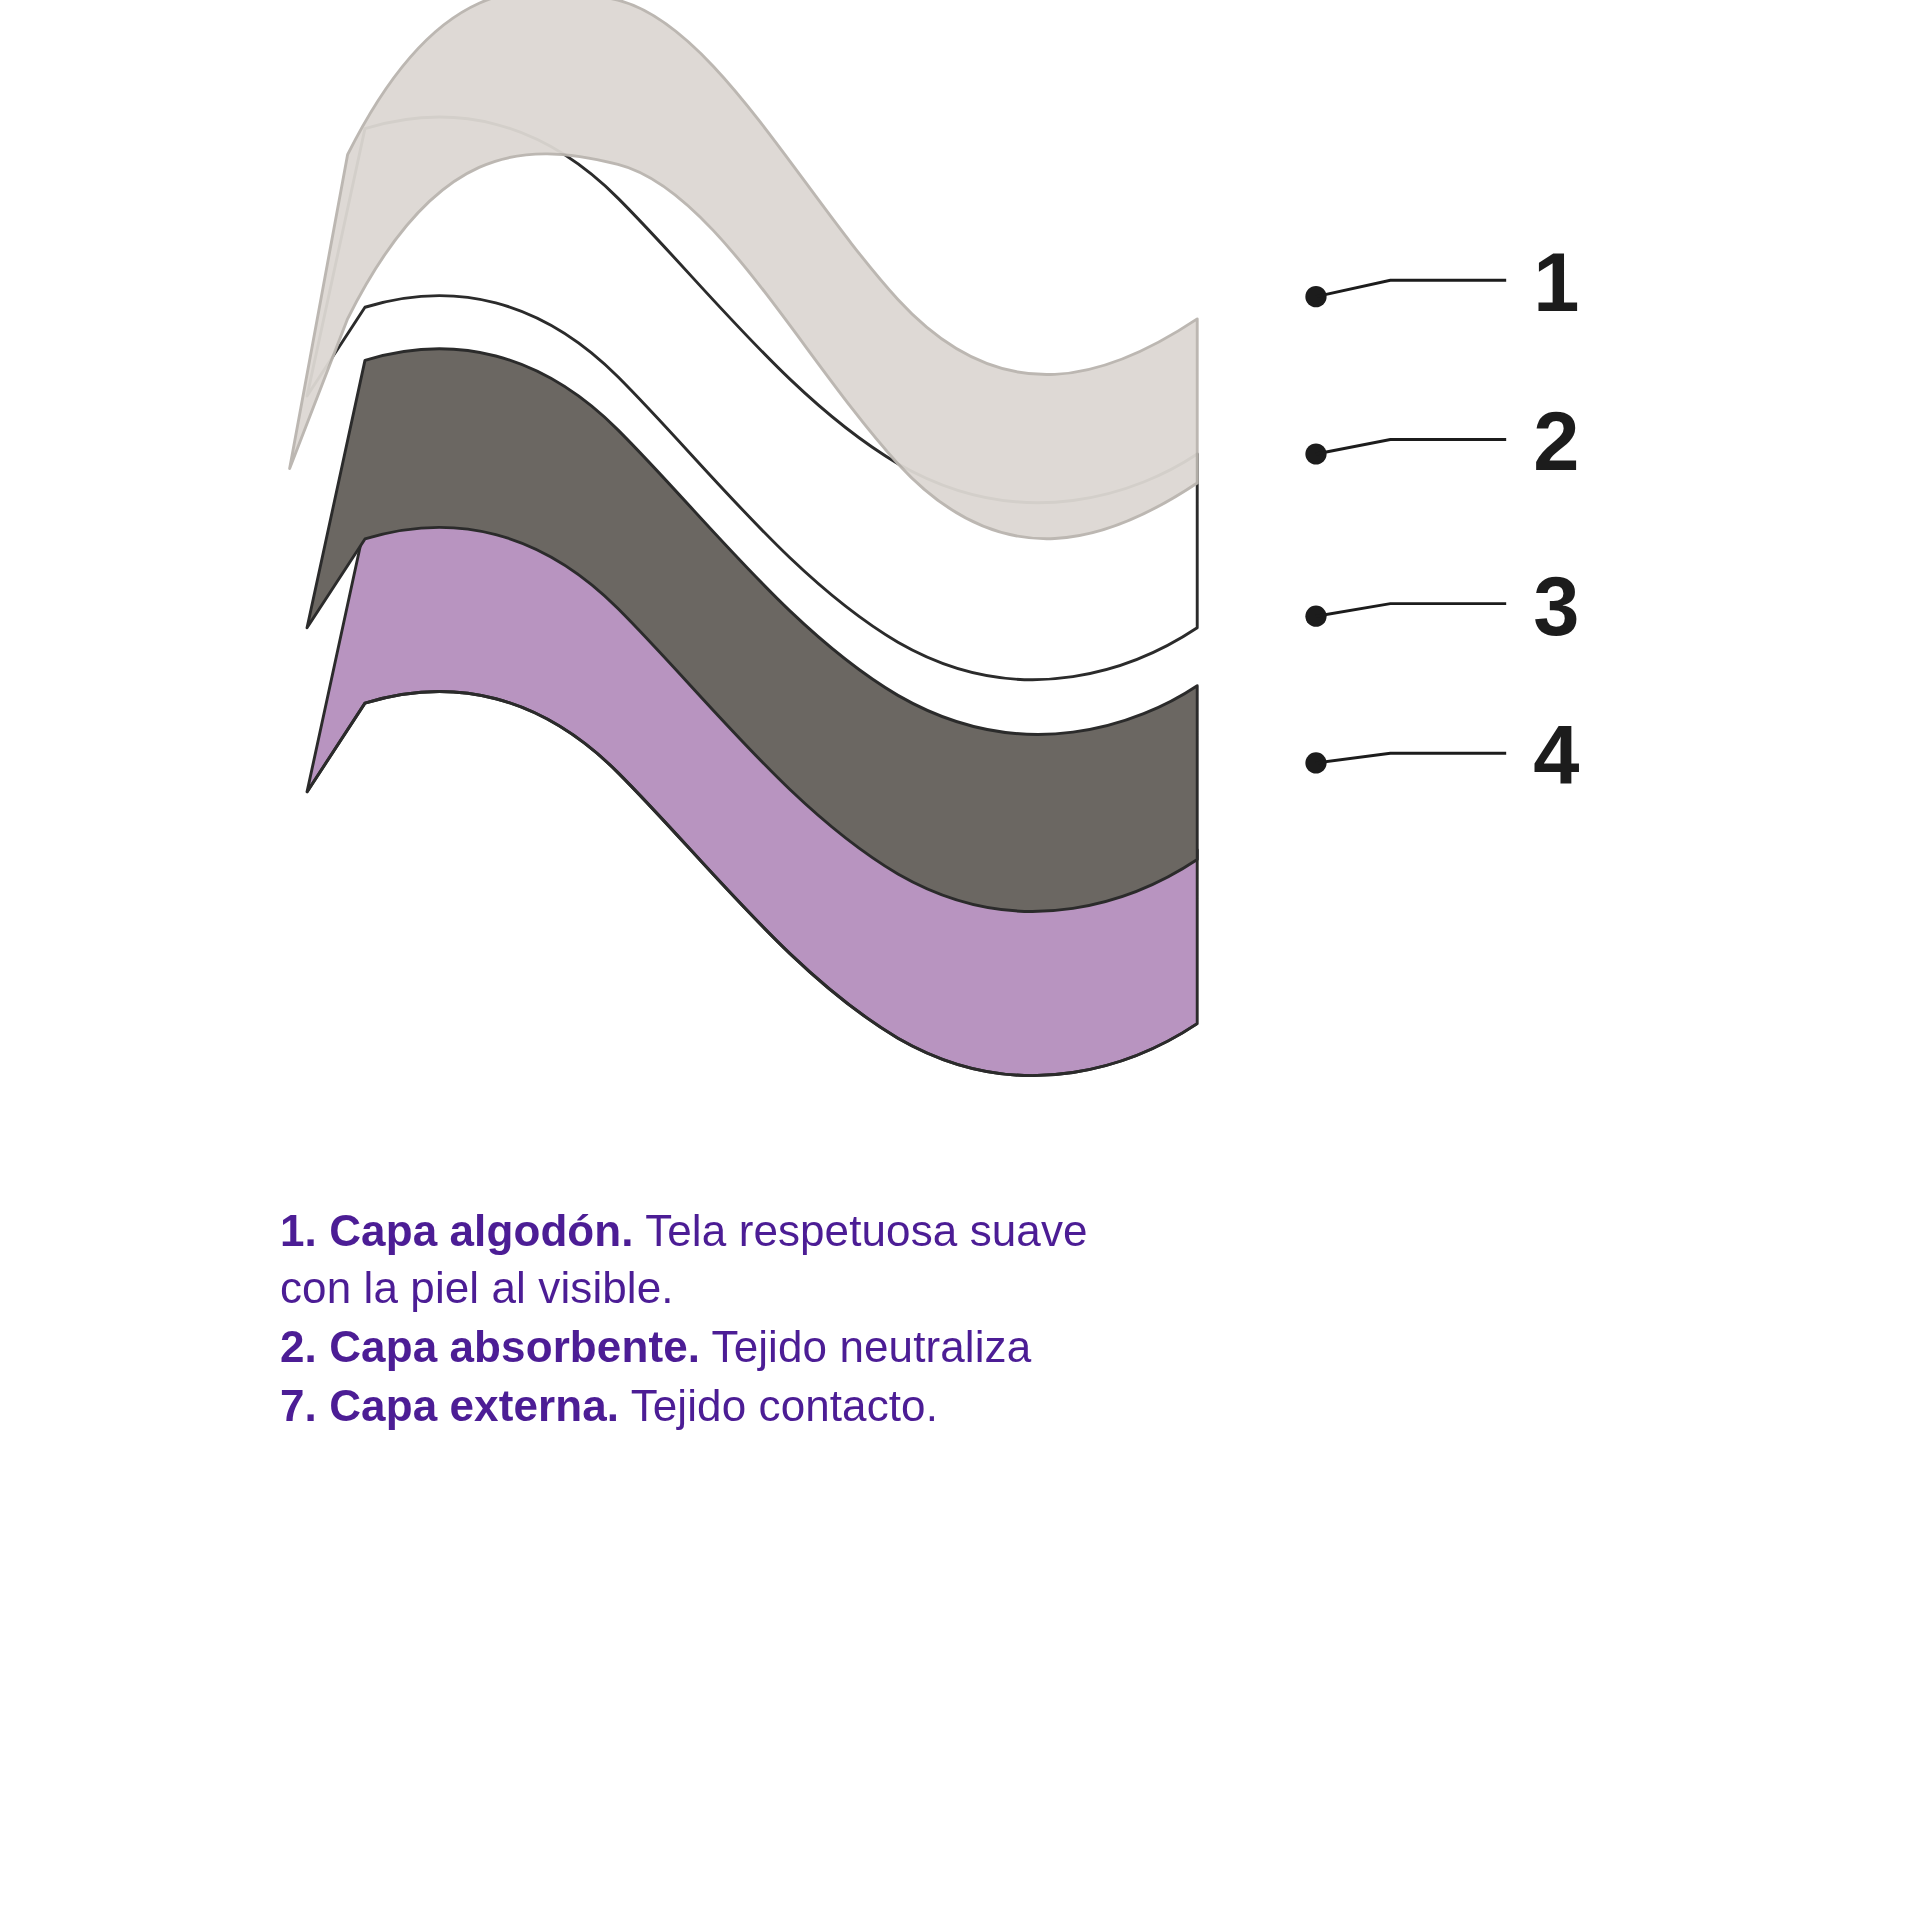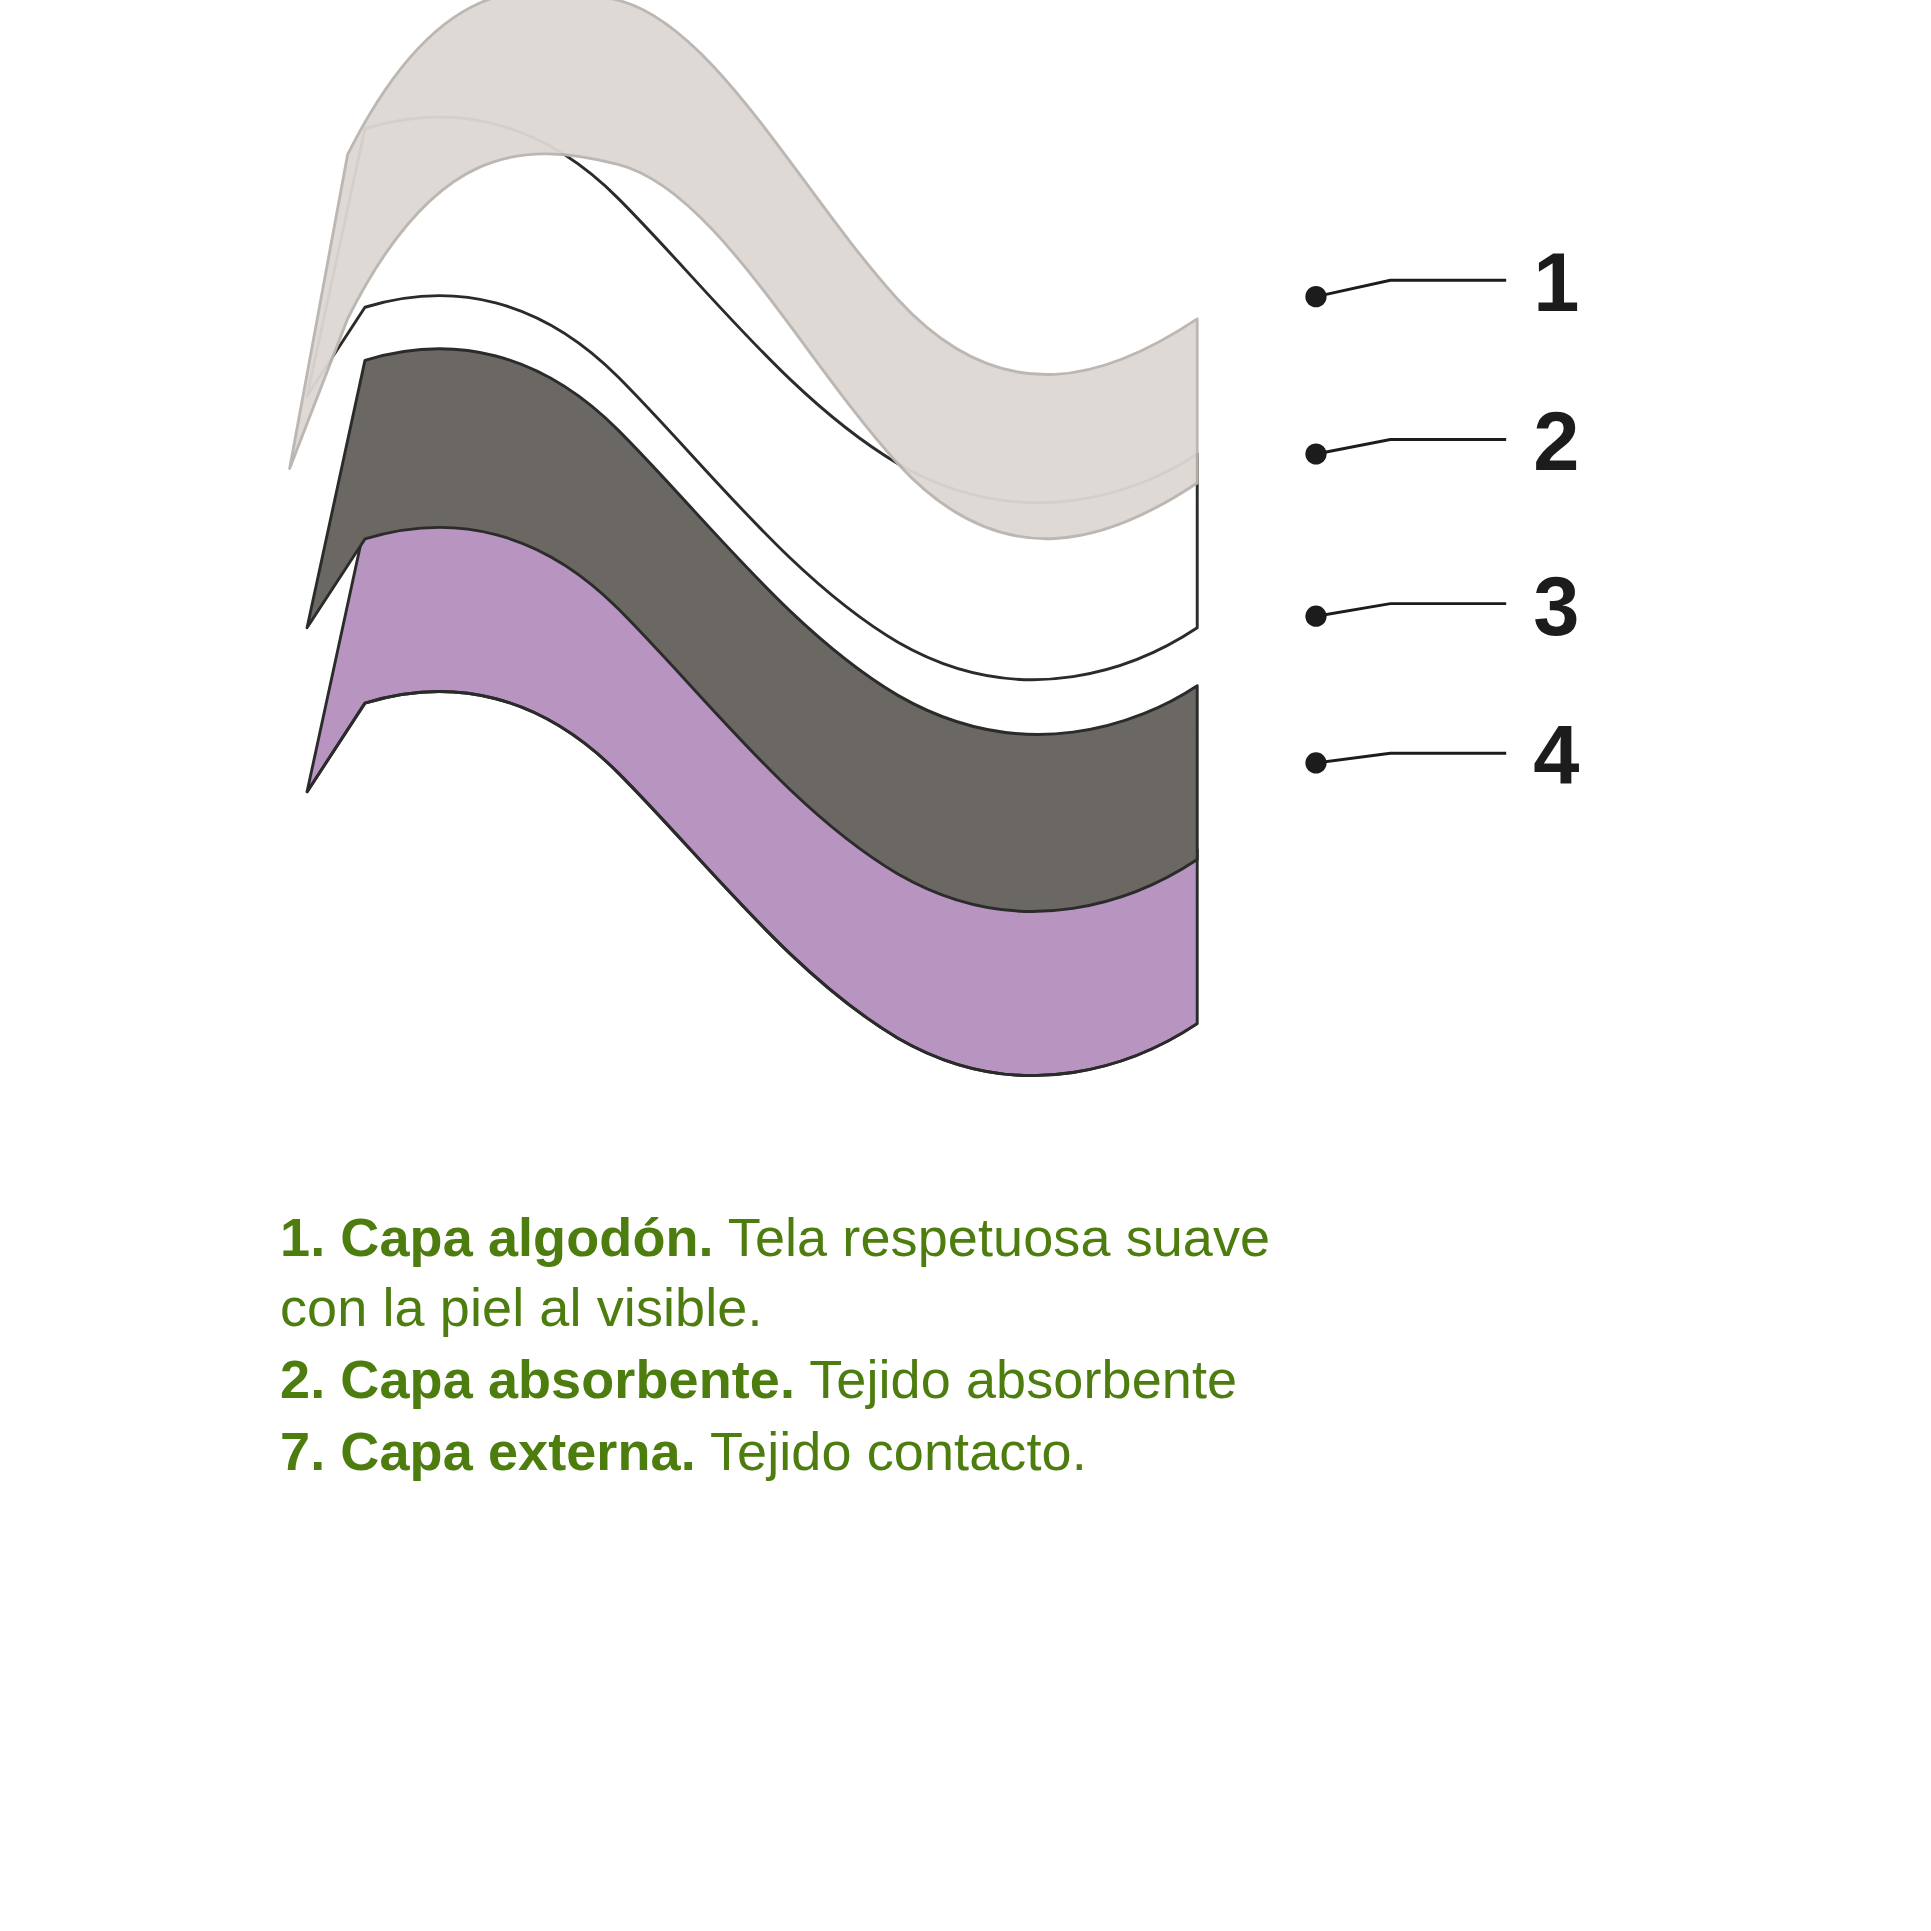--- a/index.html
+++ b/index.html
@@ -30,24 +30,24 @@
   }
   #legend {
     position: absolute;
     left: 0;
     top: 1202px;
     width: 1931px;
     padding: 0 280px 0 280px;
     box-sizing: border-box;
   }
   .legend-line {
-    font-size: 54px;
+    font-size: 44px;
     line-height: 1.30;
     letter-spacing: 0.1px;
-    color: #4d7c0f;
+    color: #4c1d95;
     white-space: nowrap;
   }
   .legend-item {
     margin-bottom: 1.9px;
   }
   .lead {
     font-weight: bold;
   }
   .callout-num {
     font-size: 86px;
@@ -107,21 +107,21 @@
   </svg>
 
   <div id="legend">
 
     <div class="legend-item">
       <div class="legend-line"><span class="lead">1. Capa algodón.</span><span> Tela respetuosa suave</span></div>
       <div class="legend-line"><span>con la piel al visible.</span></div>
     </div>
 
     <div class="legend-item">
-      <div class="legend-line"><span class="lead">2. Capa absorbente.</span><span> Tejido absorbente</span></div>
+      <div class="legend-line"><span class="lead">2. Capa absorbente.</span><span> Tejido neutraliza</span></div>
     </div>
 
 
     <div class="legend-item">
       <div class="legend-line"><span class="lead">7. Capa externa.</span><span> Tejido contacto.</span></div>
     </div>
 
   </div>
 
 </div>

